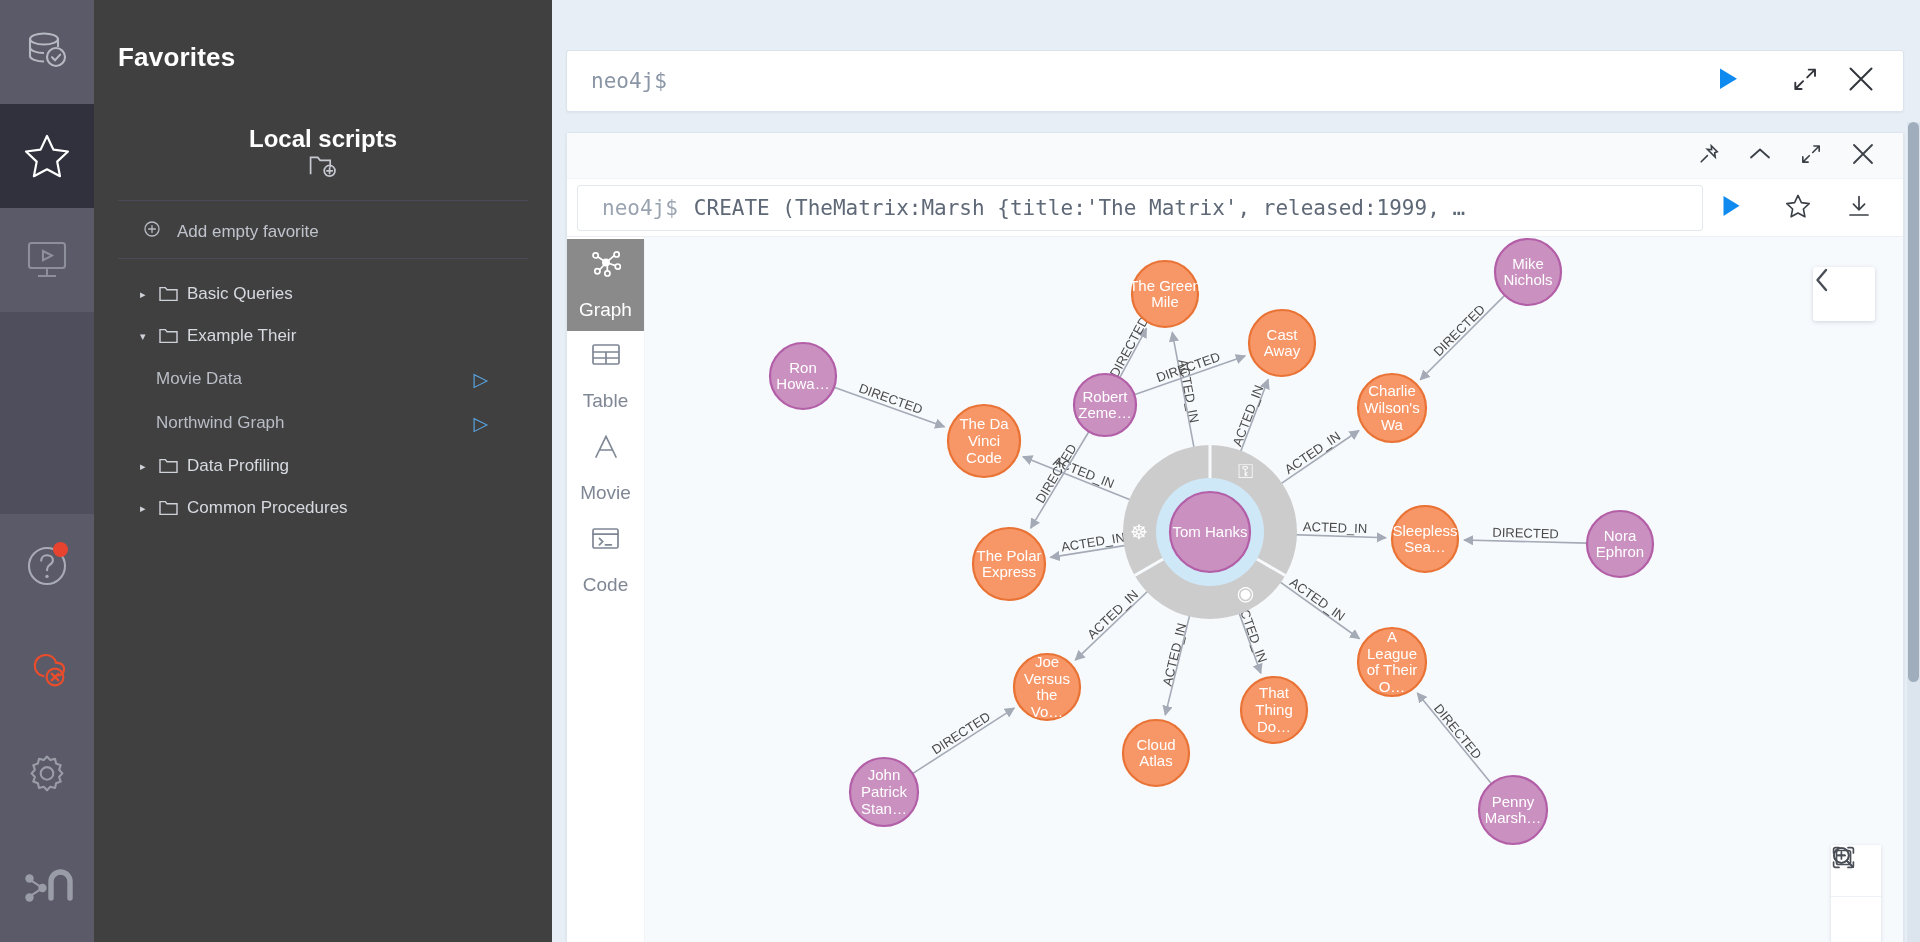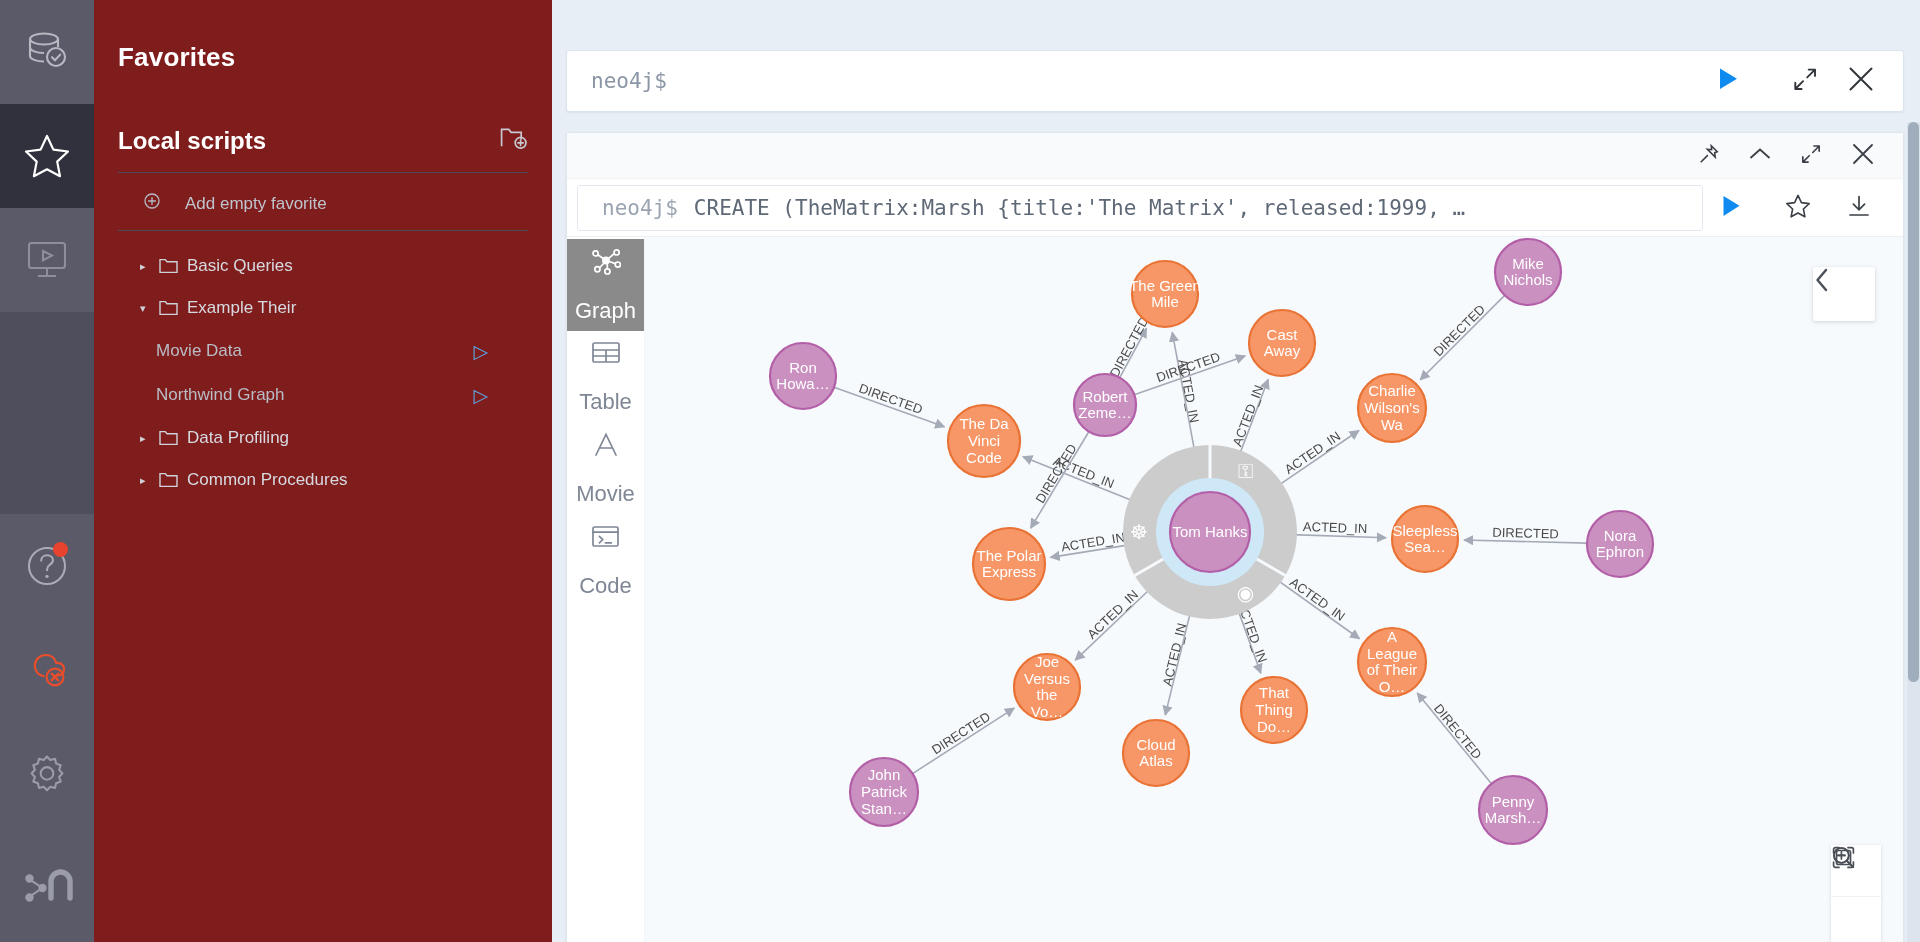--- a/index.html
+++ b/index.html
@@ -30,36 +30,36 @@
   .rail-btn svg { display: block; }
   .rail-spacer { flex: 1 1 auto; }
   .notif-dot {
     position: absolute; width: 15px; height: 15px; border-radius: 50%;
     background: #e8432e; top: 28px; right: 26px;
   }
 
   
   .drawer {
     width: 458px; height: 942px; flex: 0 0 458px;
-    background: #7f1d1d;
+    background: #404040;
     color: #d3d6dd;
     padding: 0 24px;
     position: relative;
   }
   .drawer h2 {
     font-size: 26px; font-weight: bold; color: #fff;
     padding: 42px 0 0 0; letter-spacing: .2px;
   }
   .drawer h3 {
     font-size: 24px; font-weight: bold; color: #fff;
-    margin-top: 52px; display: flex; align-items: center; justify-content: space-between;
+    margin-top: 52px; display: flex; align-items: center; justify-content: space-between; flex-direction: column;
   }
   .hr { height: 1px; background: #4b4b57; margin-top: 16px; }
   .add-fav {
-    display: flex; align-items: center; gap: 25px;
+    display: flex; align-items: center; gap: 17px;
     font-size: 17px; color: #bfc3cc; padding: 20px 0 0 26px; cursor: pointer;
   }
   .tree { margin-top: 14px; }
   .tree-folder {
     display: flex; align-items: center; gap: 9px;
     font-size: 17px; color: #d7dae1; padding: 11px 0 11px 22px; cursor: pointer;
   }
   .caret { width: 10px; font-size: 11px; color: #cfd2d9; line-height: 1; }
   .tree-leaf {
     display: flex; align-items: center; justify-content: space-between;
@@ -115,21 +115,21 @@
   .frame-right-btns { display: flex; align-items: center; gap: 36px; padding: 0 32px 0 26px; }
 
   
   .frame-body { display: flex; height: 764px; position: relative; }
   .view-tabs {
     width: 78px; flex: 0 0 78px; background: #fff; padding-top: 2px;
     border-right: 1px solid #f2f5f8;
   }
   .vtab {
     height: 92px; display: flex; flex-direction: column; align-items: center;
-    justify-content: center; gap: 17px; color: #7f8795; font-size: 22px; cursor: pointer;
+    justify-content: center; gap: 17px; color: #7f8795; font-size: 19px; cursor: pointer;
   }
   .vtab.selected { background: #8a8a8a; color: #fff; }
   .canvas {
     flex: 1 1 auto; background: #f7fafd; position: relative; overflow: hidden;
   }
   .canvas svg { position: absolute; top: 0; left: 0; }
 
   .node-label {
     fill: #fff; font-family: "Liberation Sans", sans-serif; font-size: 15px;
     text-anchor: middle; pointer-events: none;

